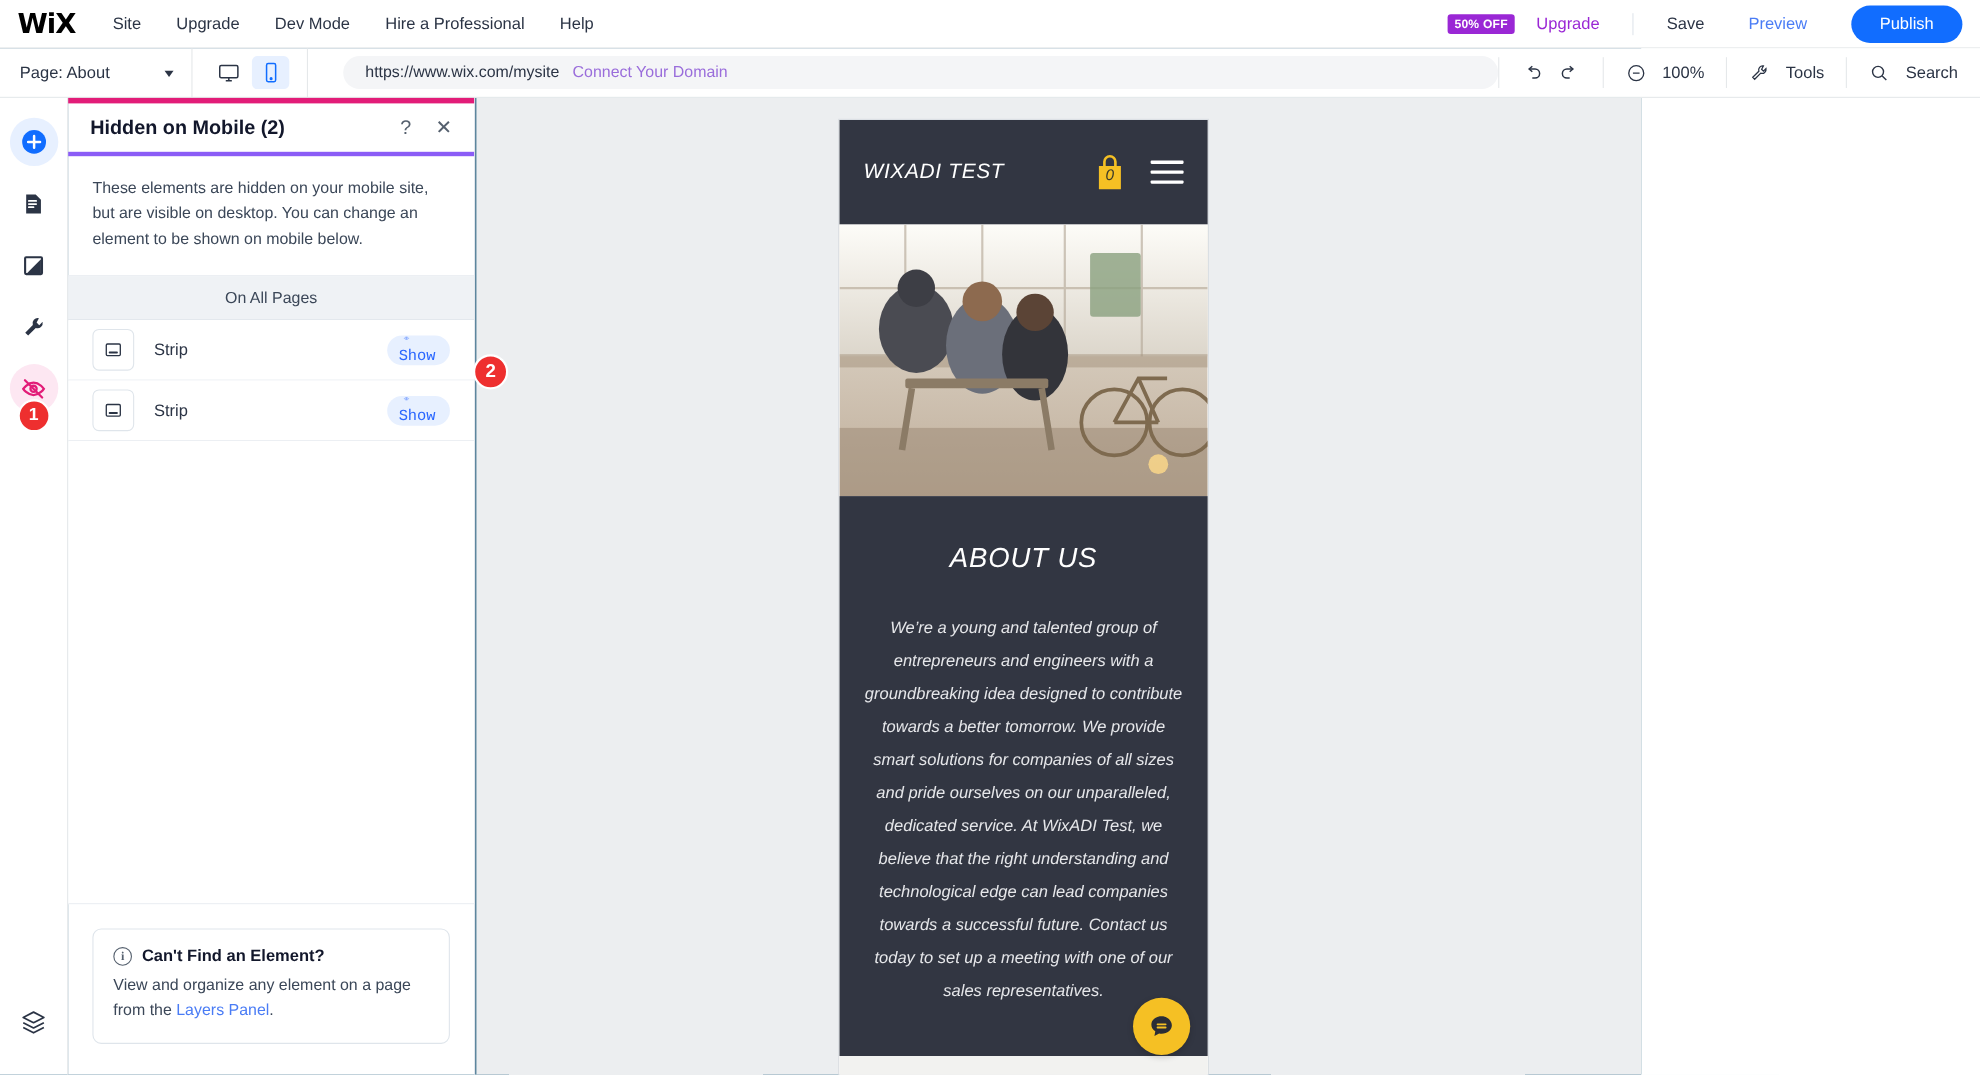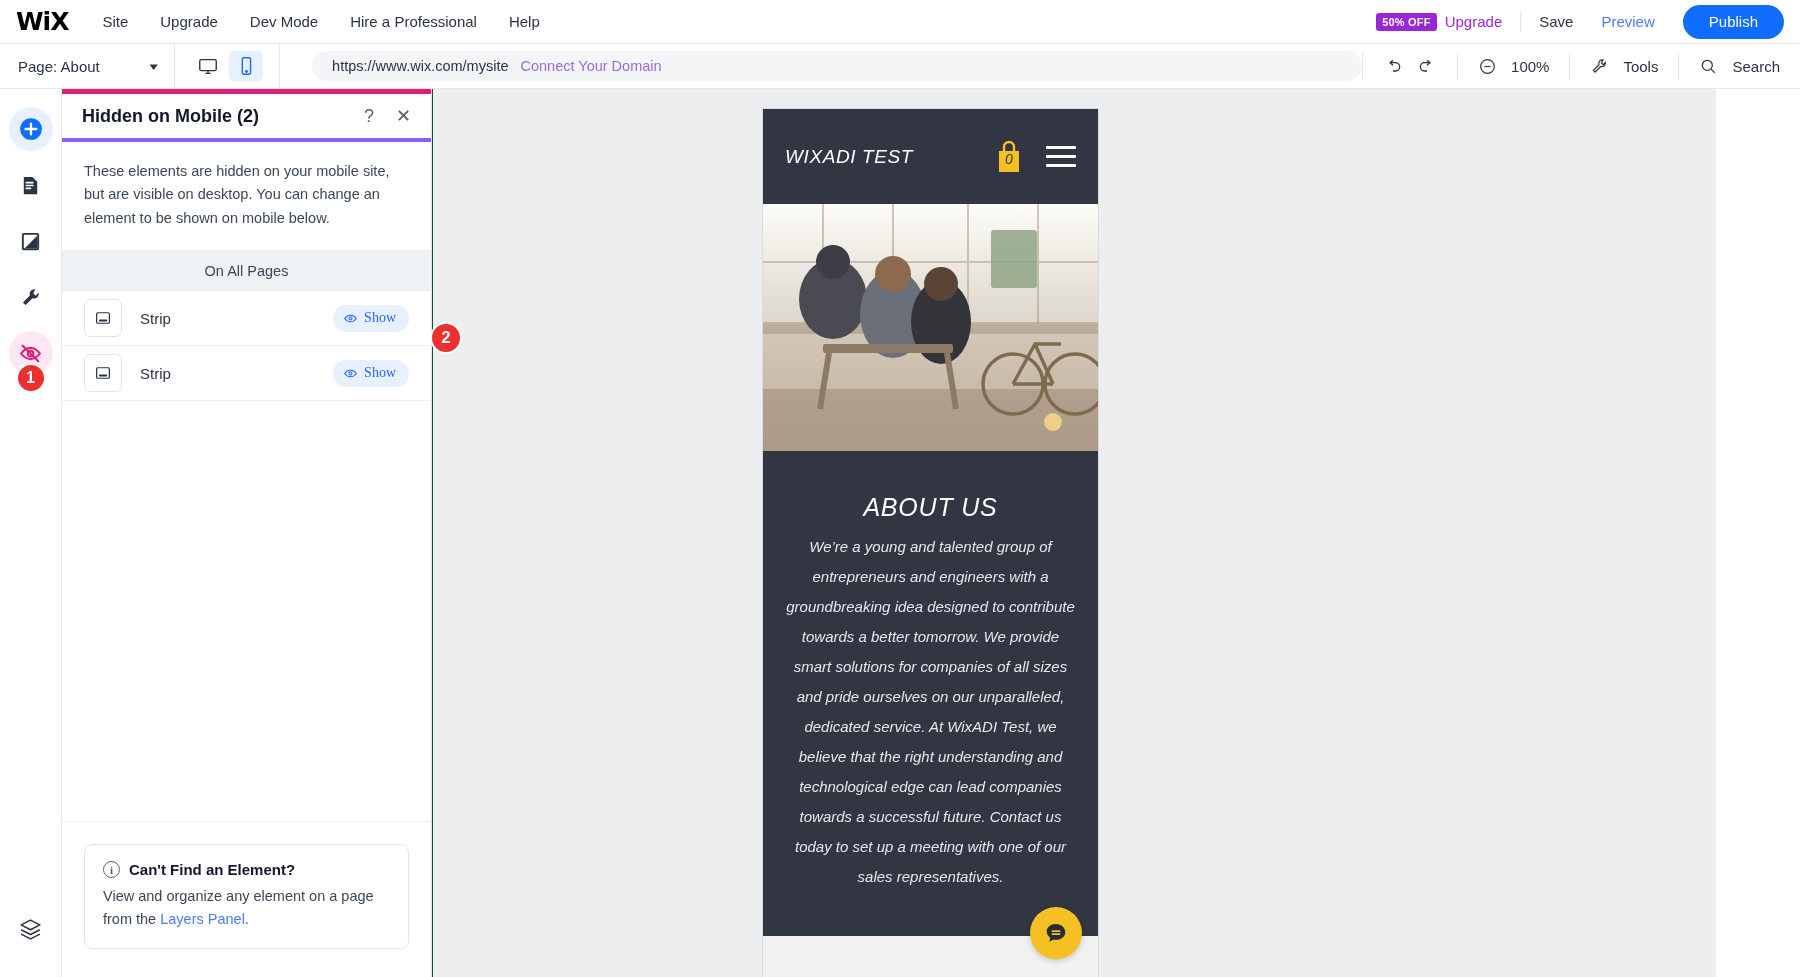--- a/index.html
+++ b/index.html
@@ -2,39 +2,39 @@
 <html><head>
 <meta charset="utf-8">
 <style>
   * { box-sizing: border-box; margin: 0; padding: 0; }
   html, body {
     width: 1800px; height: 977px;
     font-family: "Liberation Sans", sans-serif;
     background: #ffffff;
     overflow: hidden;
   }
-  #app { position: relative; width: 1716px; height: 977px; background: #14532d; }
+  #app { position: relative; width: 1492px; height: 977px; background: #0c4a6e; }
 
   
   .topbar {
     position: absolute; top: 0; left: 0; width: 1800px; height: 44px;
     background: #fff; border-bottom: 1px solid #e5e8ea;
     display: flex; align-items: center;
   }
   .wix-logo {
     margin-left: 16px; font-size: 25px; font-weight: 700; letter-spacing: -1px;
     color: #000; font-family: "DejaVu Sans", sans-serif; line-height: 1;
     padding-right: 18px;
   }
   .menu-item {
     font-size: 15px; color: #2b3445; padding: 0 16px; line-height: 44px;
     cursor: pointer; white-space: nowrap;
   }
   .topbar-right {
-    margin-left: auto; display: flex; align-items: center; gap: 0; padding-right: 16px;
+    margin-left: auto; display: flex; align-items: center; gap: 12px; padding-right: 16px;
   }
   .badge-off {
     background: #9a27d5; color: #fff; font-size: 11px; font-weight: 700;
     padding: 3px 6px; border-radius: 3px; letter-spacing: .2px; margin-right: 8px;
   }
   .upgrade-link { color: #9a27d5; font-size: 15px; cursor: pointer; }
   .vsep { width: 1px; height: 20px; background: #dfe5eb; margin: 0 18px; }
   .save-link { color: #2b3445; font-size: 15px; cursor: pointer; }
   .preview-link { color: #4a7cf5; font-size: 15px; cursor: pointer; margin-left: 28px; }
   .publish-btn {
@@ -127,22 +127,23 @@
     border-bottom: 1px solid #eceff3; background: #fff;
   }
   .elem-thumb {
     width: 38px; height: 38px; border: 1px solid #dfe5eb; border-radius: 6px;
     display: flex; align-items: center; justify-content: center; background: #fff;
   }
   .elem-label { font-size: 15px; color: #2b3445; margin-left: 18px; }
   .show-btn {
     margin-left: auto; background: #e7f0ff; color: #2966ff; border: none;
     border-radius: 14px; height: 27px; padding: 0 13px 0 10px; font-size: 14px;
-    display: flex; align-items: center; gap: 6px; cursor: pointer;
-    font-family: Liberation Serif, serif;
+    display: flex; gap: 6px; cursor: pointer;
+    font-family: Liberation Mono, monospace;
+    flex-direction: column;
   }
   .panel-filler { flex: 1; background: #fff; border-bottom: 1px solid #eceff3; }
   .tip-wrap { padding: 22px 22px 28px 22px; }
   .tip-card {
     border: 1px solid #dfe5eb; border-radius: 8px; padding: 16px 18px 18px 18px;
   }
   .tip-title-row { display: flex; align-items: center; gap: 9px; }
   .tip-title { font-size: 15px; font-weight: 700; color: #12172b; }
   .tip-body { margin-top: 7px; font-size: 14.5px; line-height: 1.55; color: #3b4758; }
   .tip-link { color: #4a7cf5; cursor: pointer; }
@@ -186,21 +187,21 @@
     font-size: 14px; color: #3a3a2a; font-weight: 400;
   }
   .hamb { display: flex; flex-direction: column; gap: 6px; cursor: pointer; }
   .hamb span { display: block; width: 30px; height: 3px; background: #fff; border-radius: 1px; }
   .m-hero { height: 247px; width: 100%; position: relative; overflow: hidden; }
   .m-about {
     background: #323642; padding: 42px 22px 44px 22px; text-align: center;
   }
   .m-about h2 {
     color: #fff; font-size: 25px; font-weight: 400; letter-spacing: .8px;
-    margin-bottom: 10px;
+    margin-bottom: 34px;
   }
   .m-about p {
     color: #e6e7ea; font-size: 15px; line-height: 2.0; font-weight: 300;
   }
   .m-footer-img { height: 90px; background: #f2f2f0; position: relative; overflow: hidden; }
   .chat-bubble {
     position: absolute; right: 16px; bottom: 18px; width: 52px; height: 52px;
     border-radius: 50%; background: #f5c024; display: flex;
     align-items: center; justify-content: center; cursor: pointer;
     box-shadow: 0 2px 6px rgba(0,0,0,.18); z-index: 10;

